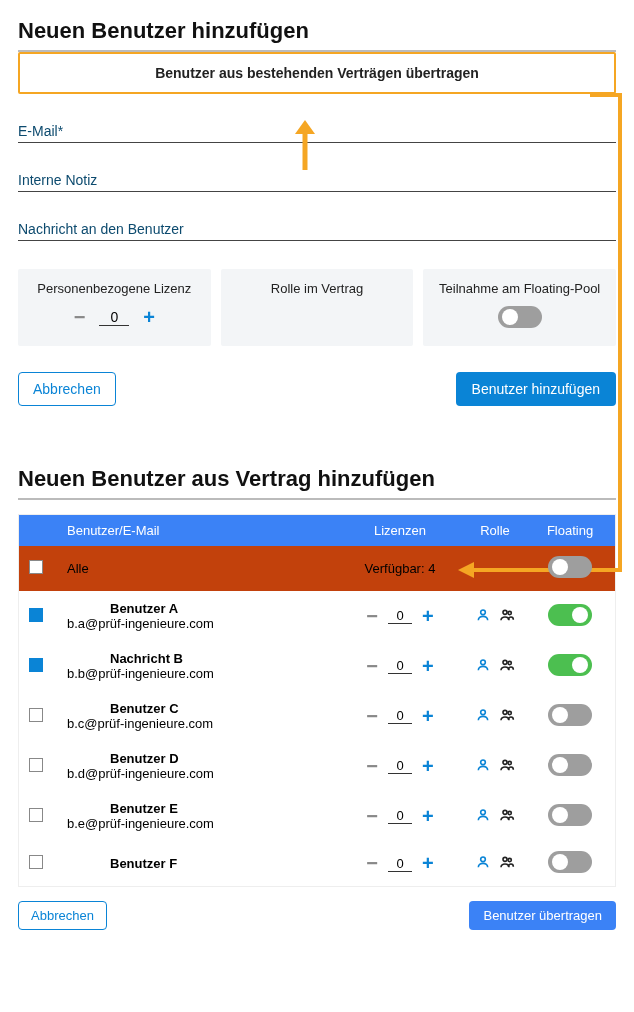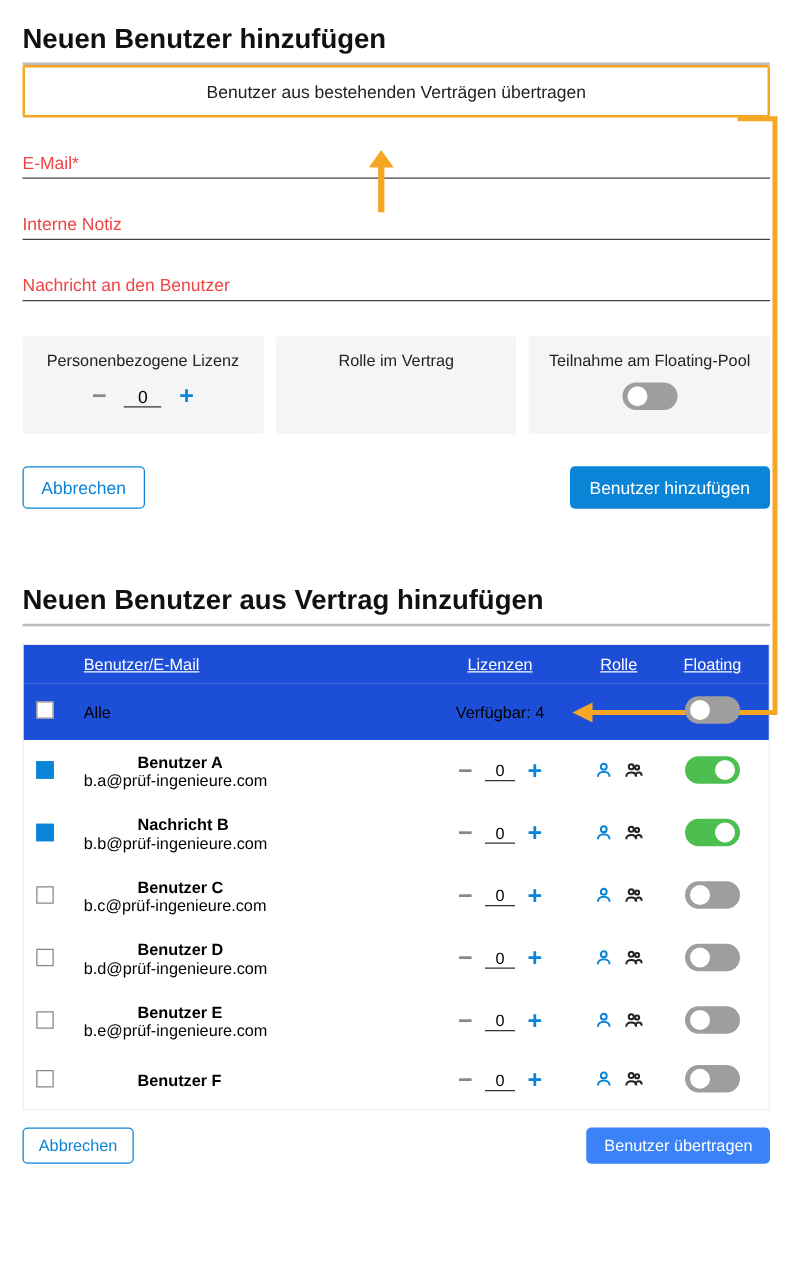--- a/index.html
+++ b/index.html
@@ -1,24 +1,24 @@
 <!DOCTYPE html>
 <html><head>
 <meta charset="utf-8">
 <style>
 * { box-sizing: border-box; margin: 0; padding: 0; }
 body { font-family: -apple-system, BlinkMacSystemFont, "Segoe UI", Arial, sans-serif; background: #fff; width: 634px; position: relative; }
 
 .section { padding: 18px 18px 0 18px; }
 h1 { font-size: 22px; font-weight: 700; color: #111; border-bottom: 2px solid #bbb; padding-bottom: 6px; }
 
-.transfer-btn { width: 100%; border: 2px solid #f5a623; background: #fff; color: #222; font-size: 14px; padding: 11px 0; text-align: center; cursor: pointer; border-radius: 2px; }
+.transfer-btn { width: 100%; border: 2px solid #f5a623; background: #fff; color: #222; font-size: 14px; padding: 11px 0; text-align: center; cursor: pointer; border-radius: 2px; font-weight: bold; }
 
 .field { margin-top: 28px; border-bottom: 1px solid #444; padding-bottom: 2px; }
-.field label { font-size: 14px; color: #ef4444; margin-top: 19px; }
+.field label { font-size: 14px; color: #0c4a6e; margin-top: 19px; }
 
 .cards { display: flex; gap: 10px; margin-top: 28px; }
 .card { flex: 1; background: #f3f5f7; padding: 12px 10px 14px 10px; text-align: center; border-radius: 2px; }
 .card-title { font-size: 13px; color: #222; margin-bottom: 10px; }
 .stepper { display: flex; align-items: center; justify-content: center; gap: 14px; }
 .minus, .plus { font-size: 20px; font-weight: 700; cursor: pointer; }
 .minus { color: #888; }
 .plus { color: #0a84d6; }
 .step-val { width: 30px; text-align: center; border: none; border-bottom: 1px solid #333; background: transparent; font-size: 14px; }
 
@@ -32,29 +32,29 @@
 .btn-row { display: flex; justify-content: space-between; margin: 26px 0 0 0; padding-bottom: 20px;}
 .btn-outline { border: 1.5px solid #0a84d6; color: #0a84d6; background: #fff; padding: 8px 14px; font-size: 14px; border-radius: 4px; cursor: pointer; }
 .btn-primary { border: none; background: #0a84d6; color: #fff; padding: 4px 16px; font-size: 14px; border-radius: 4px; cursor: pointer; font-weight: 500; }
 
 .arrow-down { position: absolute; left: 285px; top: 120px; pointer-events: none; }
 .arrow-conn { position: absolute; pointer-events: none; }
 
 .divider-space { height: 40px; }
 
 .table-wrap { margin: 14px 0 0 0; background: #fff; border: 1px solid #eee; }
-.thead { background: #1d4ed8; color: #fff; display: flex; align-items: center; font-size: 13px; padding: 8px 10px; text-decoration: underline; }
+.thead { background: #3b82f6; color: #fff; display: flex; align-items: center; font-size: 13px; padding: 8px 10px; }
 .col-check { width: 38px; }
 .col-user { flex: 1; }
 .col-lic { width: 110px; text-align: center; }
 .col-role { width: 80px; text-align: center; }
 .col-float { width: 70px; text-align: center; }
 
 .trow { display: flex; align-items: center; padding: 10px 10px; font-size: 13px; }
-.trow.alle { background: #1d4ed8; }
+.trow.alle { background: #c2410c; }
 .chk { width: 14px; height: 14px; border: 1.5px solid #888; display: inline-block; cursor: pointer; background: #fff; }
 .chk.checked-blue { background:#0a84d6; border-color:#0a84d6;}
 .uname { font-weight: 700; margin-left: 43px; }
 .umail { color: #000000; font-size: 13px; }
 .lic-cell { display: flex; align-items: center; justify-content: center; gap: 10px; }
 .lic-val { width: 24px; text-align: center; border: none; border-bottom: 1px solid #333; background: transparent; font-size: 13px; }
 .role-cell { display: flex; justify-content: center; gap: 8px; }
 .role-cell svg { width: 16px; height: 16px; }
 
 .section2 { padding: 0 18px 18px 18px; }

